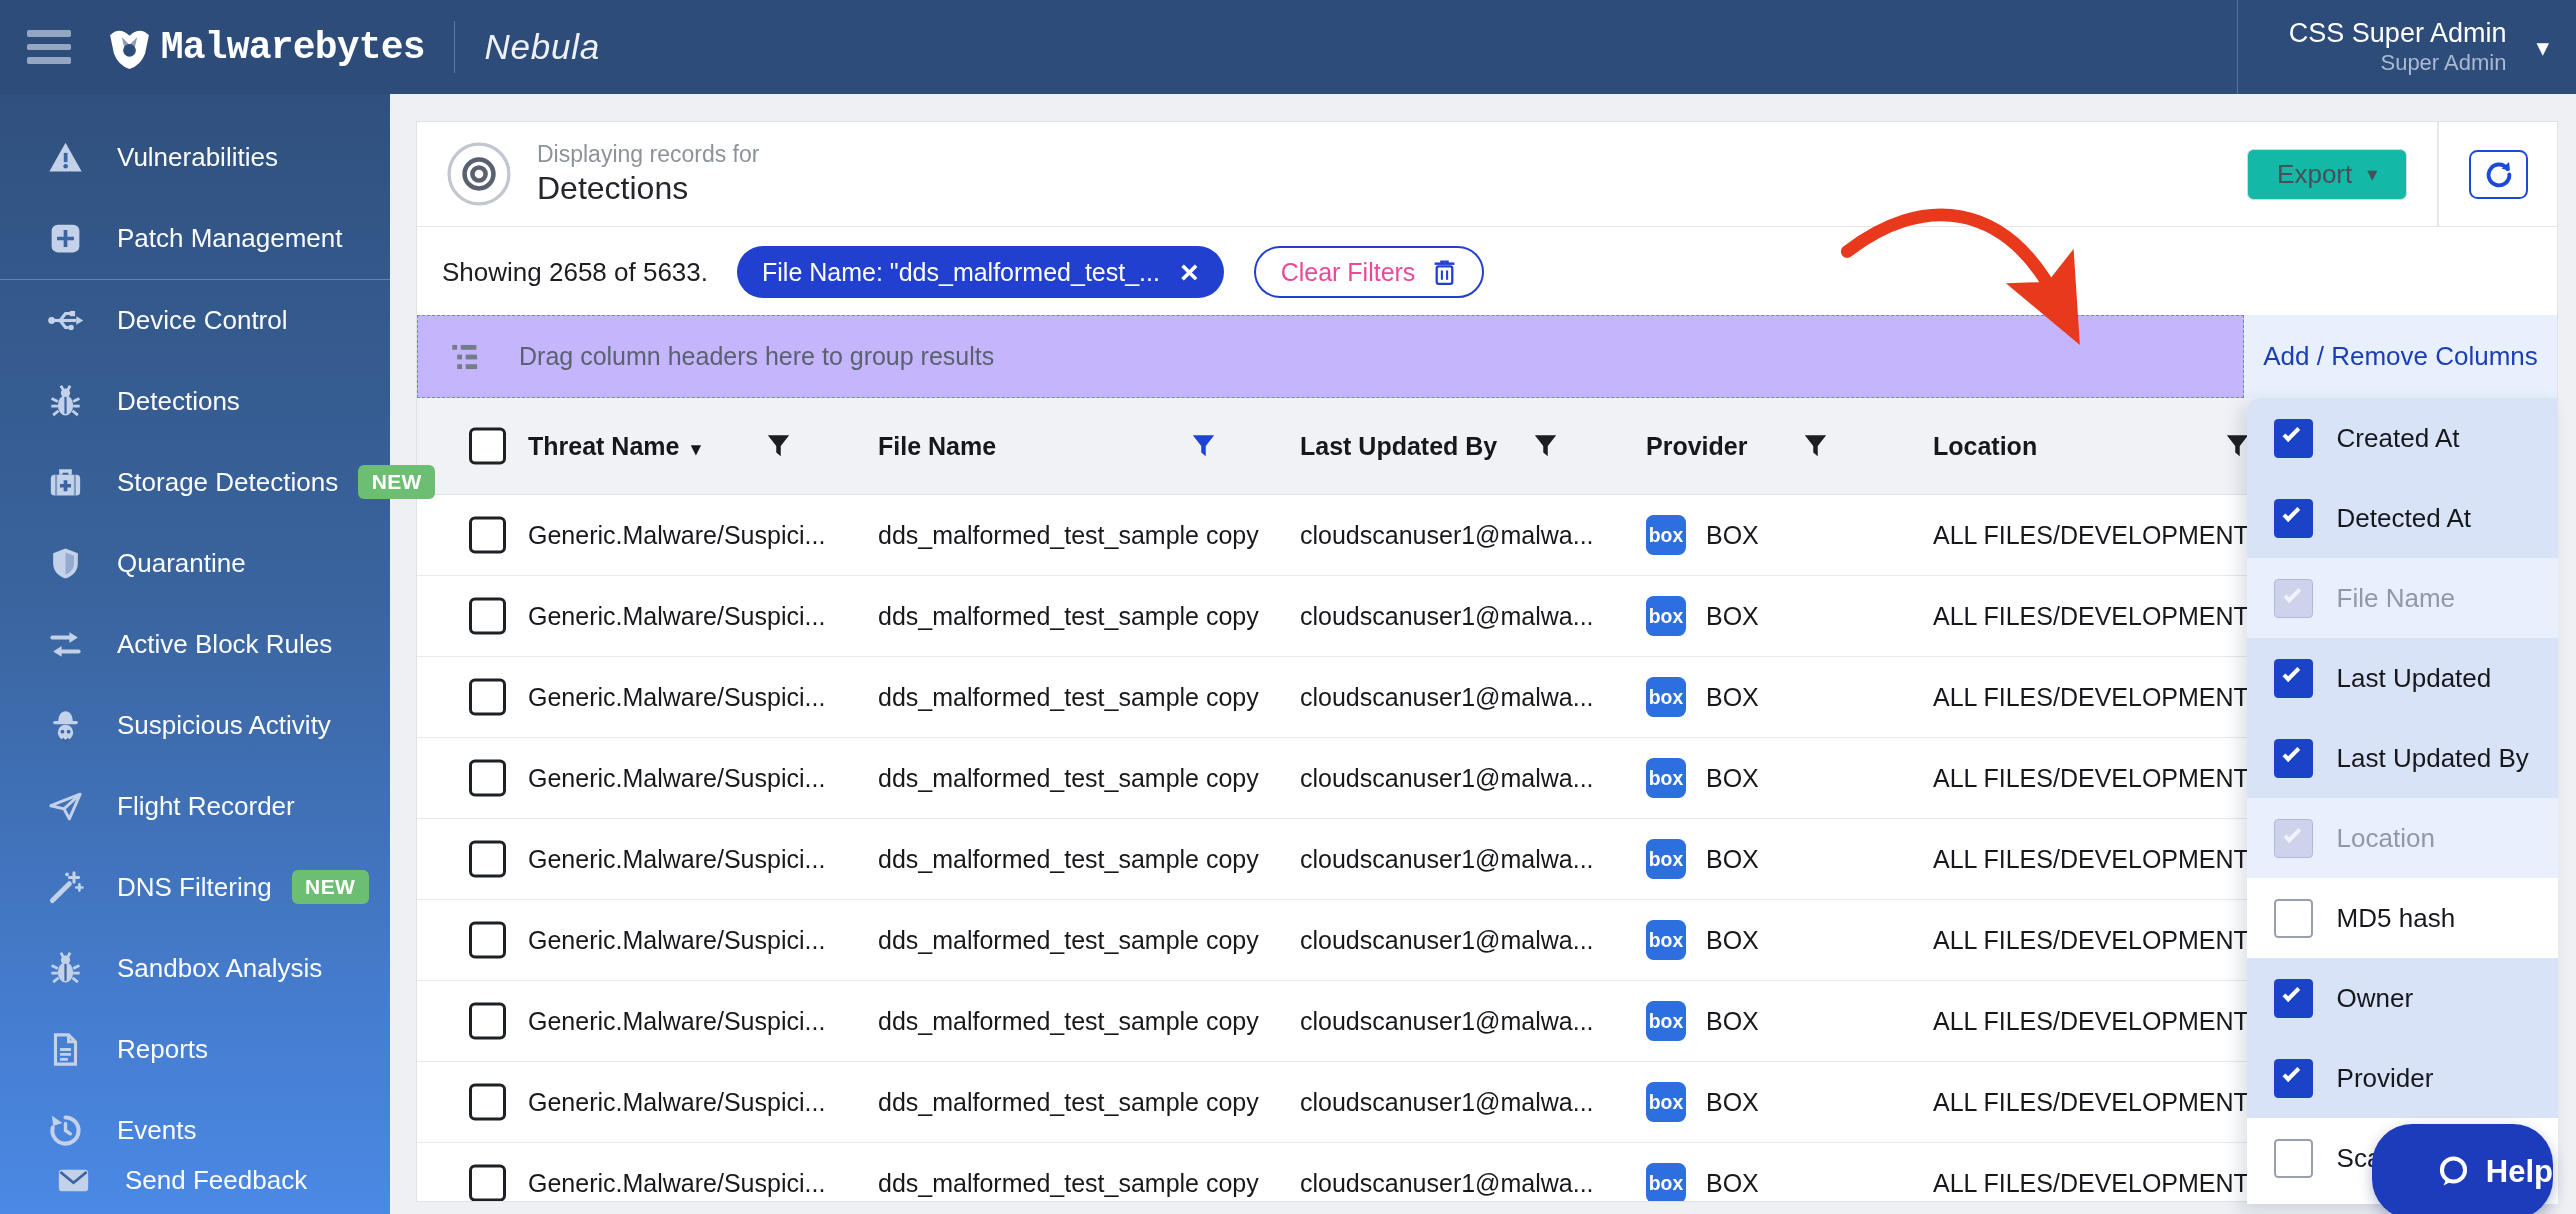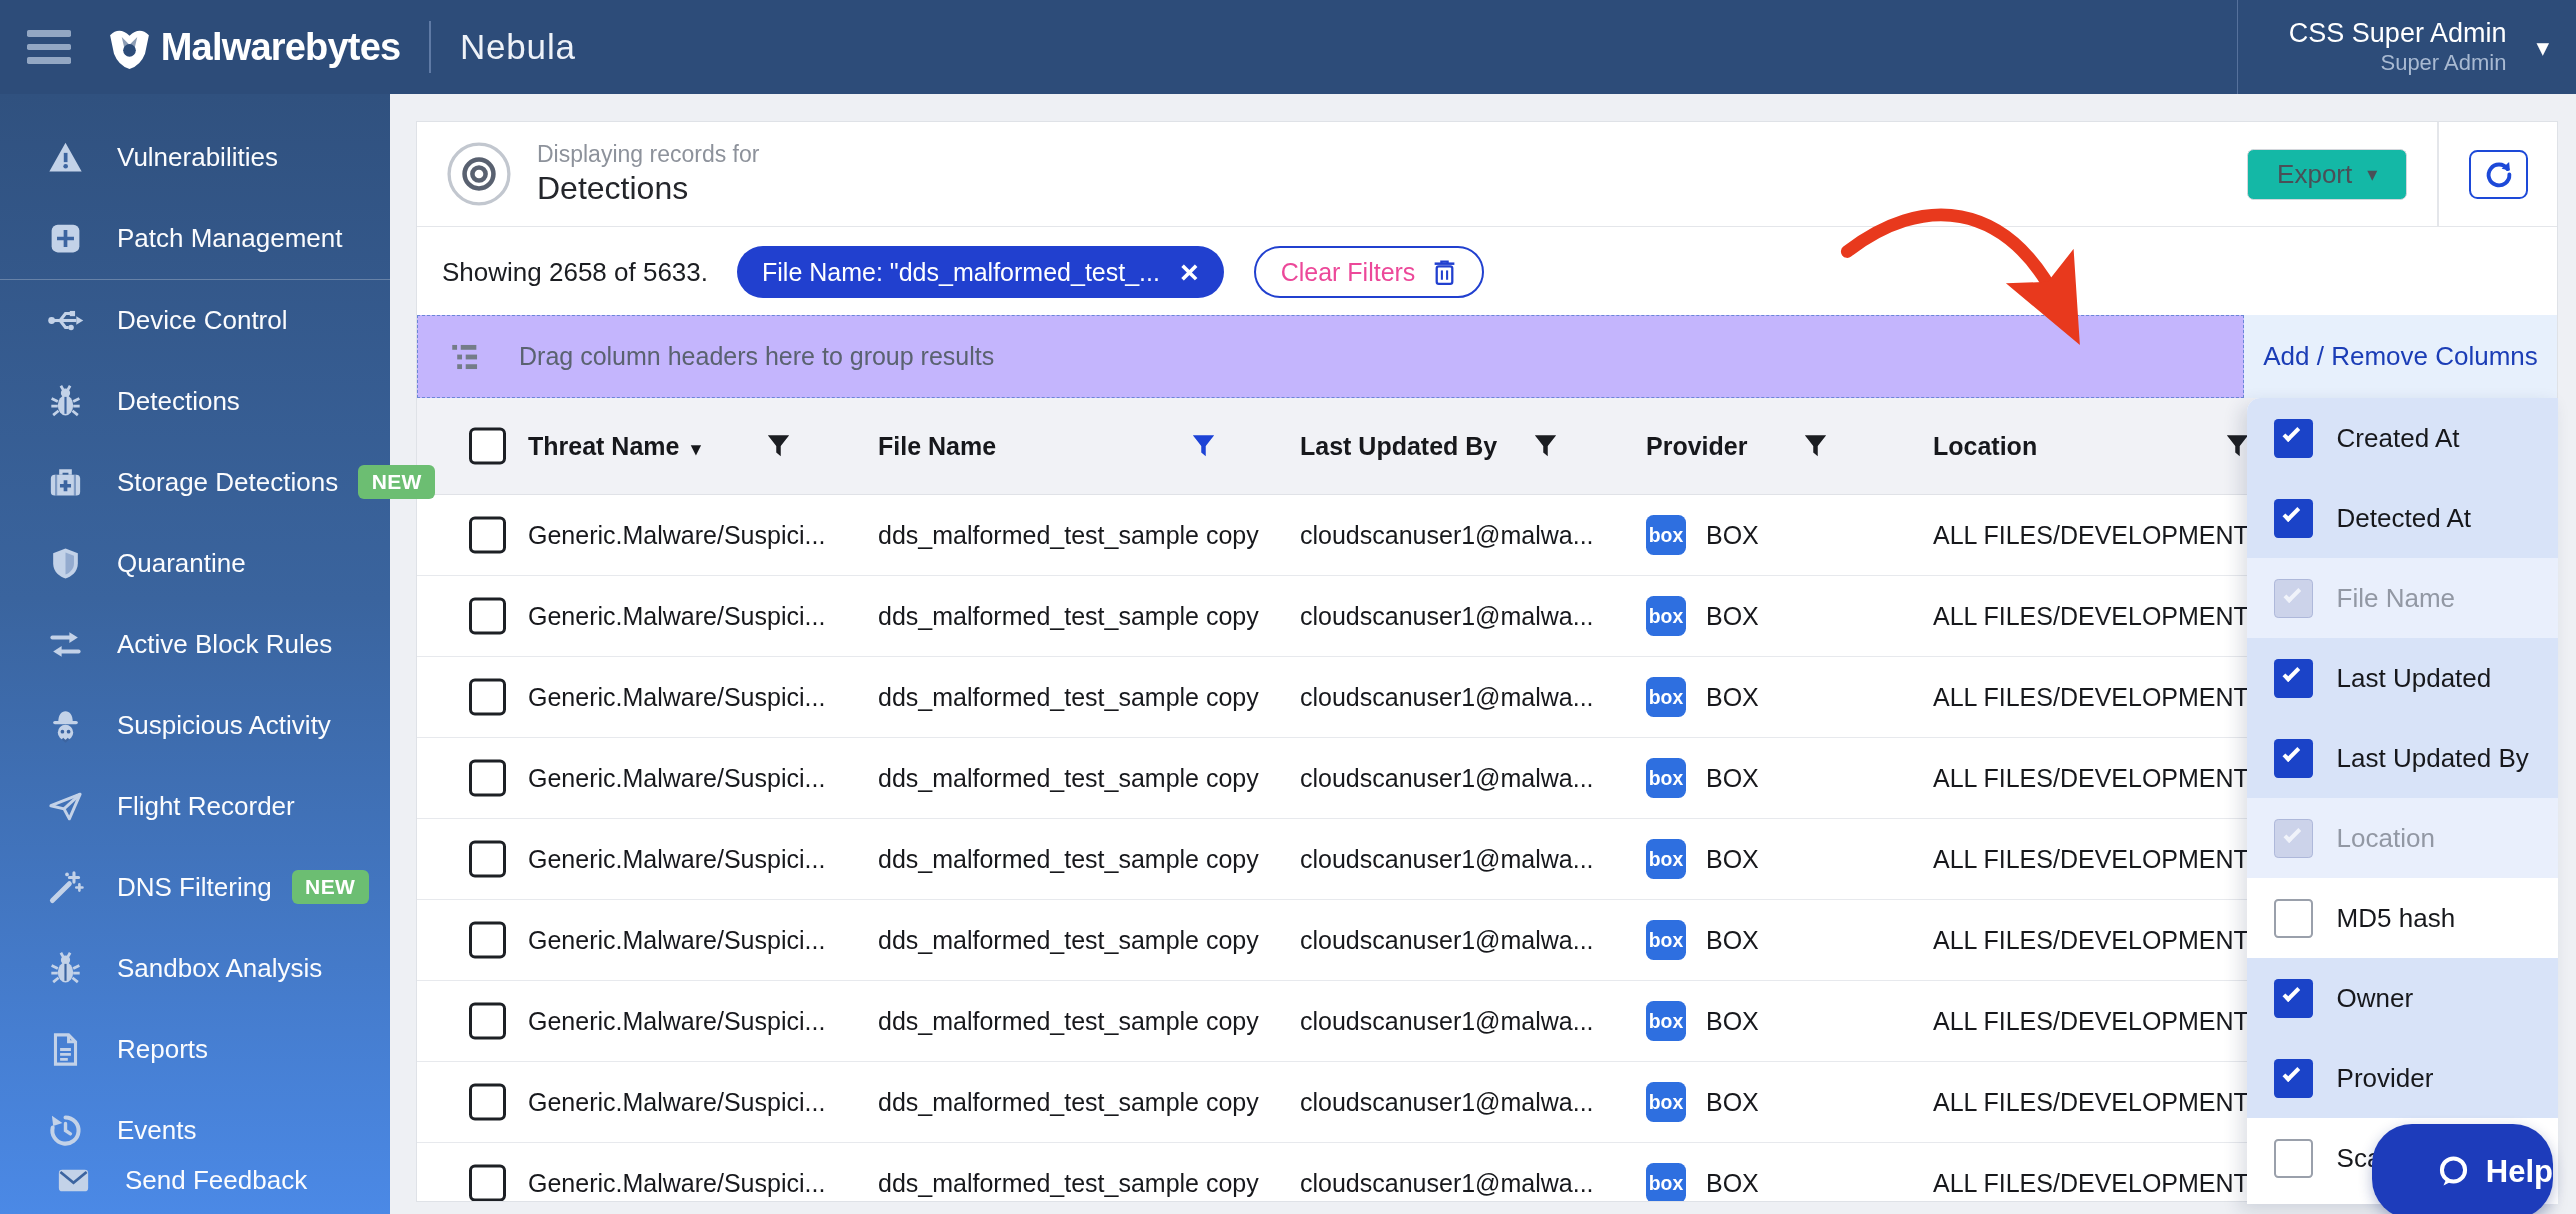--- a/index.html
+++ b/index.html
@@ -11,25 +11,25 @@
     color:#17181c;
   }
 
   
   .topbar {
     position:absolute; top:0; left:0; width:2576px; height:94px;
     background:#2d4c79; display:flex; align-items:center; z-index:30;
   }
   .hamburger { width:44px; height:34px; margin-left:27px; display:flex; flex-direction:column; justify-content:space-between; cursor:pointer; }
   .hamburger span { display:block; height:6.7px; border-radius:1.7px; background:#93a7c3; }
-  .brand { display:flex; align-items:center; margin-left:34px; }
+  .brand { display:flex; align-items:center; margin-left:34px;font-family:Liberation Mono, monospace; }
   .brand svg { width:49px; height:49px; }
   .brand-text { font-size:38px; color:#fff; font-weight:700; letter-spacing:-0.8px; margin-left:6.7px; }
   .tb-divider { width:1.7px; height:52px; background:#5f7aa5; margin:0 29px; }
-  .product-name { font-size:35px; font-weight:300; color:#eef2f8; letter-spacing:0.8px; }
+  .product-name { font-size:35px; font-weight:300; color:#eef2f8; letter-spacing:0.8px;font-style:italic; }
   .user-block { margin-left:auto; display:flex; align-items:center; height:100%; border-left:1.7px solid #56719c; padding:0 27px 0 51px; }
   .user-text { display:flex; flex-direction:column; align-items:flex-end; margin-right:30px; }
   .user-name { font-size:27px; font-weight:500; color:#ffffff; line-height:1.2; }
   .user-role { font-size:22px; color:#a9bad2; line-height:1.3; }
   .caret { color:#fff; font-size:25px; }
 
   
   .sidebar {
     position:absolute; top:94px; left:0; width:390px; height:1120px;
     background:linear-gradient(180deg,#30517f 0%, #3a649e 45%, #4b89e6 100%);

